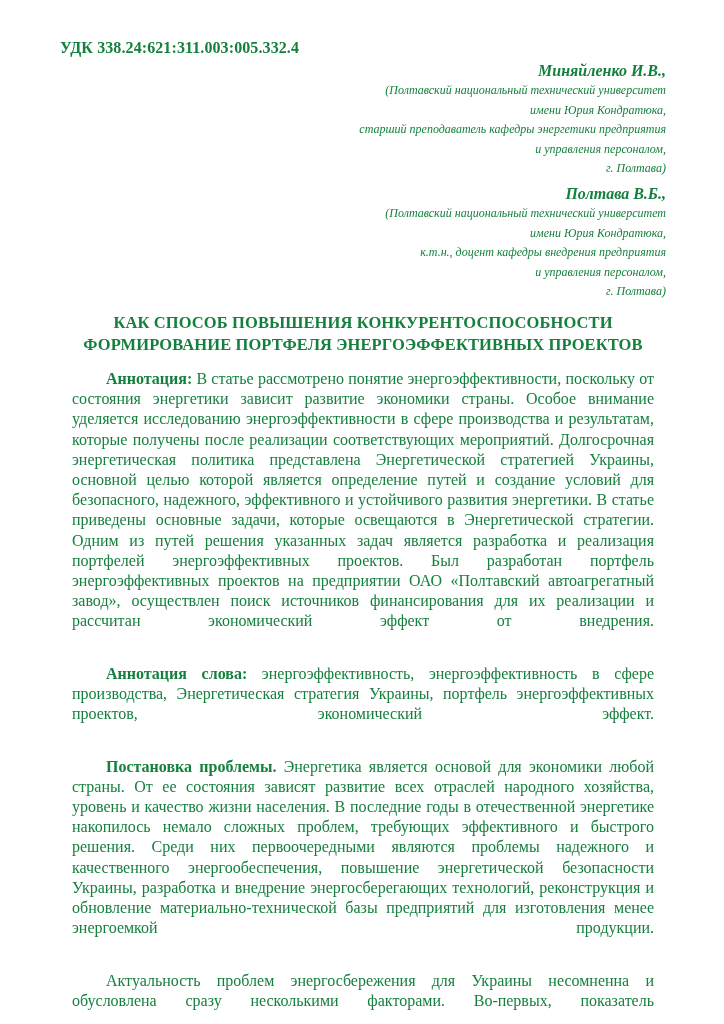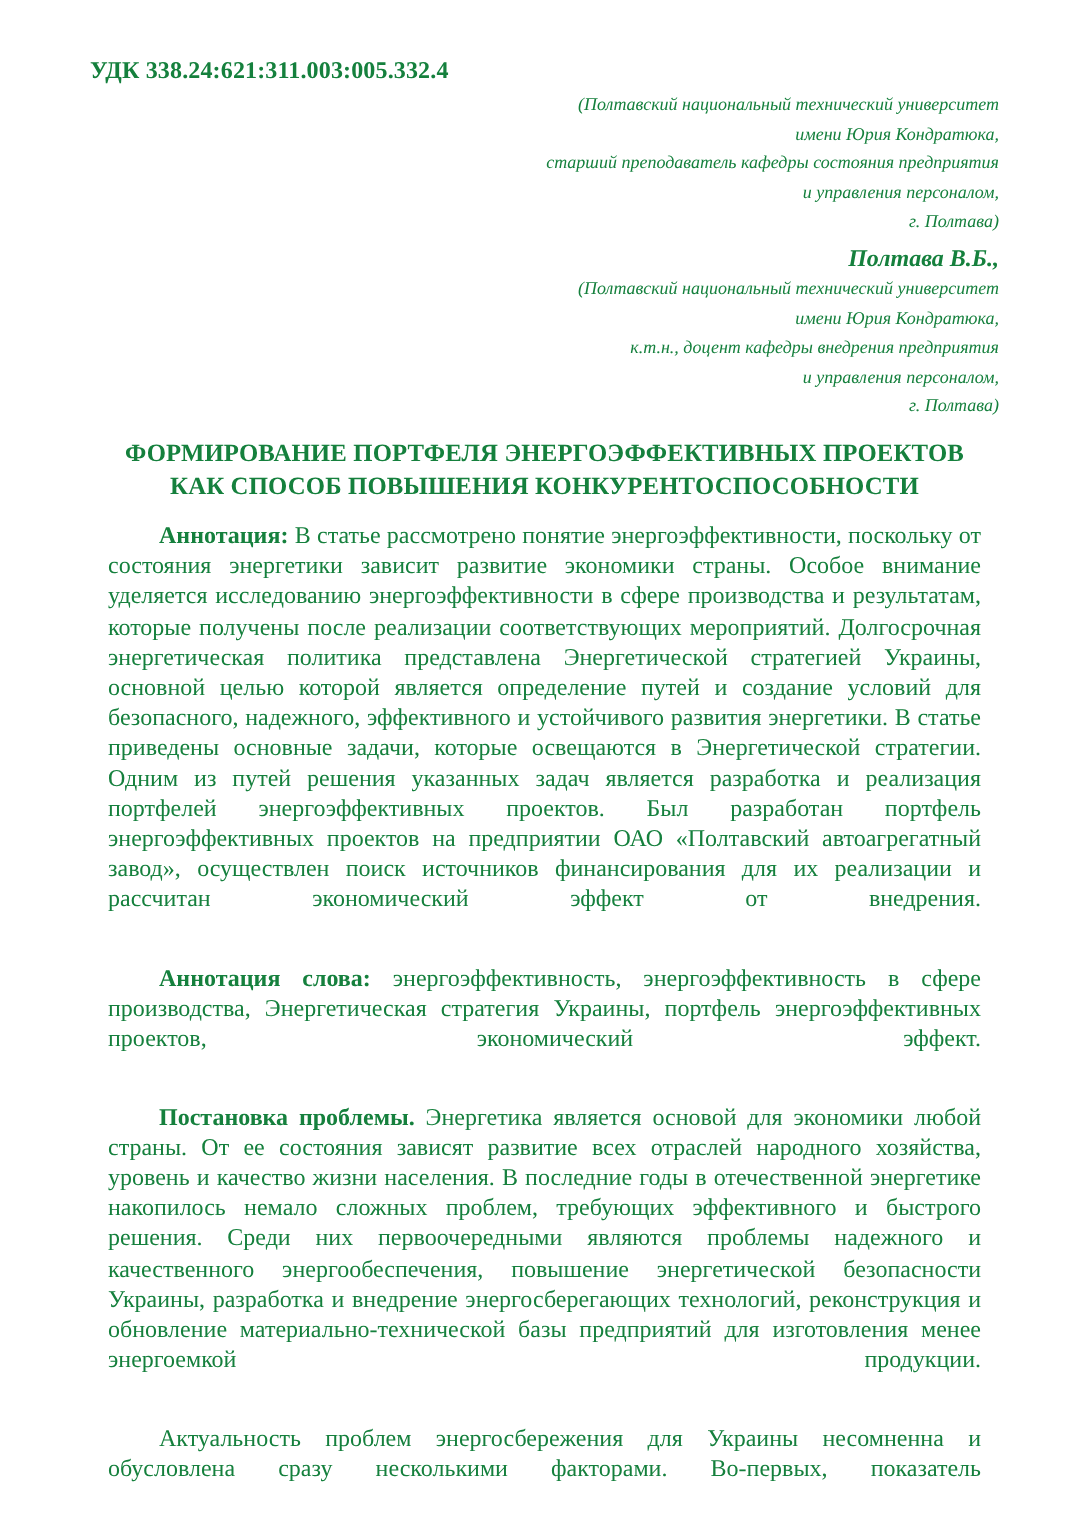--- a/index.html
+++ b/index.html
@@ -113,41 +113,42 @@
 <body>
 
 <div class="page">
   <div class="content">
 
     <div class="udc">УДК 338.24:621:311.003:005.332.4</div>
 
     <div class="authors">
 
       <div class="author-block">
+        <span class="author-name">Миняйленко И.В.,</span>
         <span class="author-affil">(Полтавский национальный технический университет</span>
         <span class="author-affil">имени Юрия Кондратюка,</span>
-        <span class="author-affil">старший преподаватель кафедры состояния предприятия</span>
+        <span class="author-affil">старший преподаватель кафедры энергетики предприятия</span>
         <span class="author-affil">и управления персоналом,</span>
         <span class="author-affil">г. Полтава)</span>
       </div>
 
       <div class="author-block">
         <span class="author-name">Полтава В.Б.,</span>
         <span class="author-affil">(Полтавский национальный технический университет</span>
         <span class="author-affil">имени Юрия Кондратюка,</span>
         <span class="author-affil">к.т.н., доцент кафедры внедрения предприятия</span>
         <span class="author-affil">и управления персоналом,</span>
         <span class="author-affil">г. Полтава)</span>
       </div>
 
     </div>
 
     <h1 class="title">
+      <span class="title-line">КАК СПОСОБ ПОВЫШЕНИЯ КОНКУРЕНТОСПОСОБНОСТИ</span>
       <span class="title-line">ФОРМИРОВАНИЕ ПОРТФЕЛЯ ЭНЕРГОЭФФЕКТИВНЫХ ПРОЕКТОВ</span>
-      <span class="title-line">КАК СПОСОБ ПОВЫШЕНИЯ КОНКУРЕНТОСПОСОБНОСТИ</span>
     </h1>
 
     <div class="body">
 
       <p class="para"><span class="lead">Аннотация:</span><span> В статье рассмотрено понятие энергоэффективности, поскольку от состояния энергетики зависит развитие экономики страны. Особое внимание уделяется исследованию энергоэффективности в сфере производства и результатам, которые получены после реализации соответствующих мероприятий. Долгосрочная энергетическая политика представлена Энергетической стратегией Украины, основной целью которой является определение путей и создание условий для безопасного, надежного, эффективного и устойчивого развития энергетики. В статье приведены основные задачи, которые освещаются в Энергетической стратегии. Одним из путей решения указанных задач является разработка и реализация портфелей энергоэффективных проектов. Был разработан портфель энергоэффективных проектов на предприятии ОАО «Полтавский автоагрегатный завод», осуществлен поиск источников финансирования для их реализации и рассчитан экономический эффект от внедрения.</span></p>
 
       <p class="para"><span class="lead">Аннотация слова:</span><span> энергоэффективность, энергоэффективность в сфере производства, Энергетическая стратегия Украины, портфель энергоэффективных проектов, экономический эффект.</span></p>
 
       <p class="para"><span class="lead">Постановка проблемы.</span><span> Энергетика является основой для экономики любой страны. От ее состояния зависят развитие всех отраслей народного хозяйства, уровень и качество жизни населения. В последние годы в отечественной энергетике накопилось немало сложных проблем, требующих эффективного и быстрого решения. Среди них первоочередными являются проблемы надежного и качественного энергообеспечения, повышение энергетической безопасности Украины, разработка и внедрение энергосберегающих технологий, реконструкция и обновление материально-технической базы предприятий для изготовления менее энергоемкой продукции.</span></p>
 

